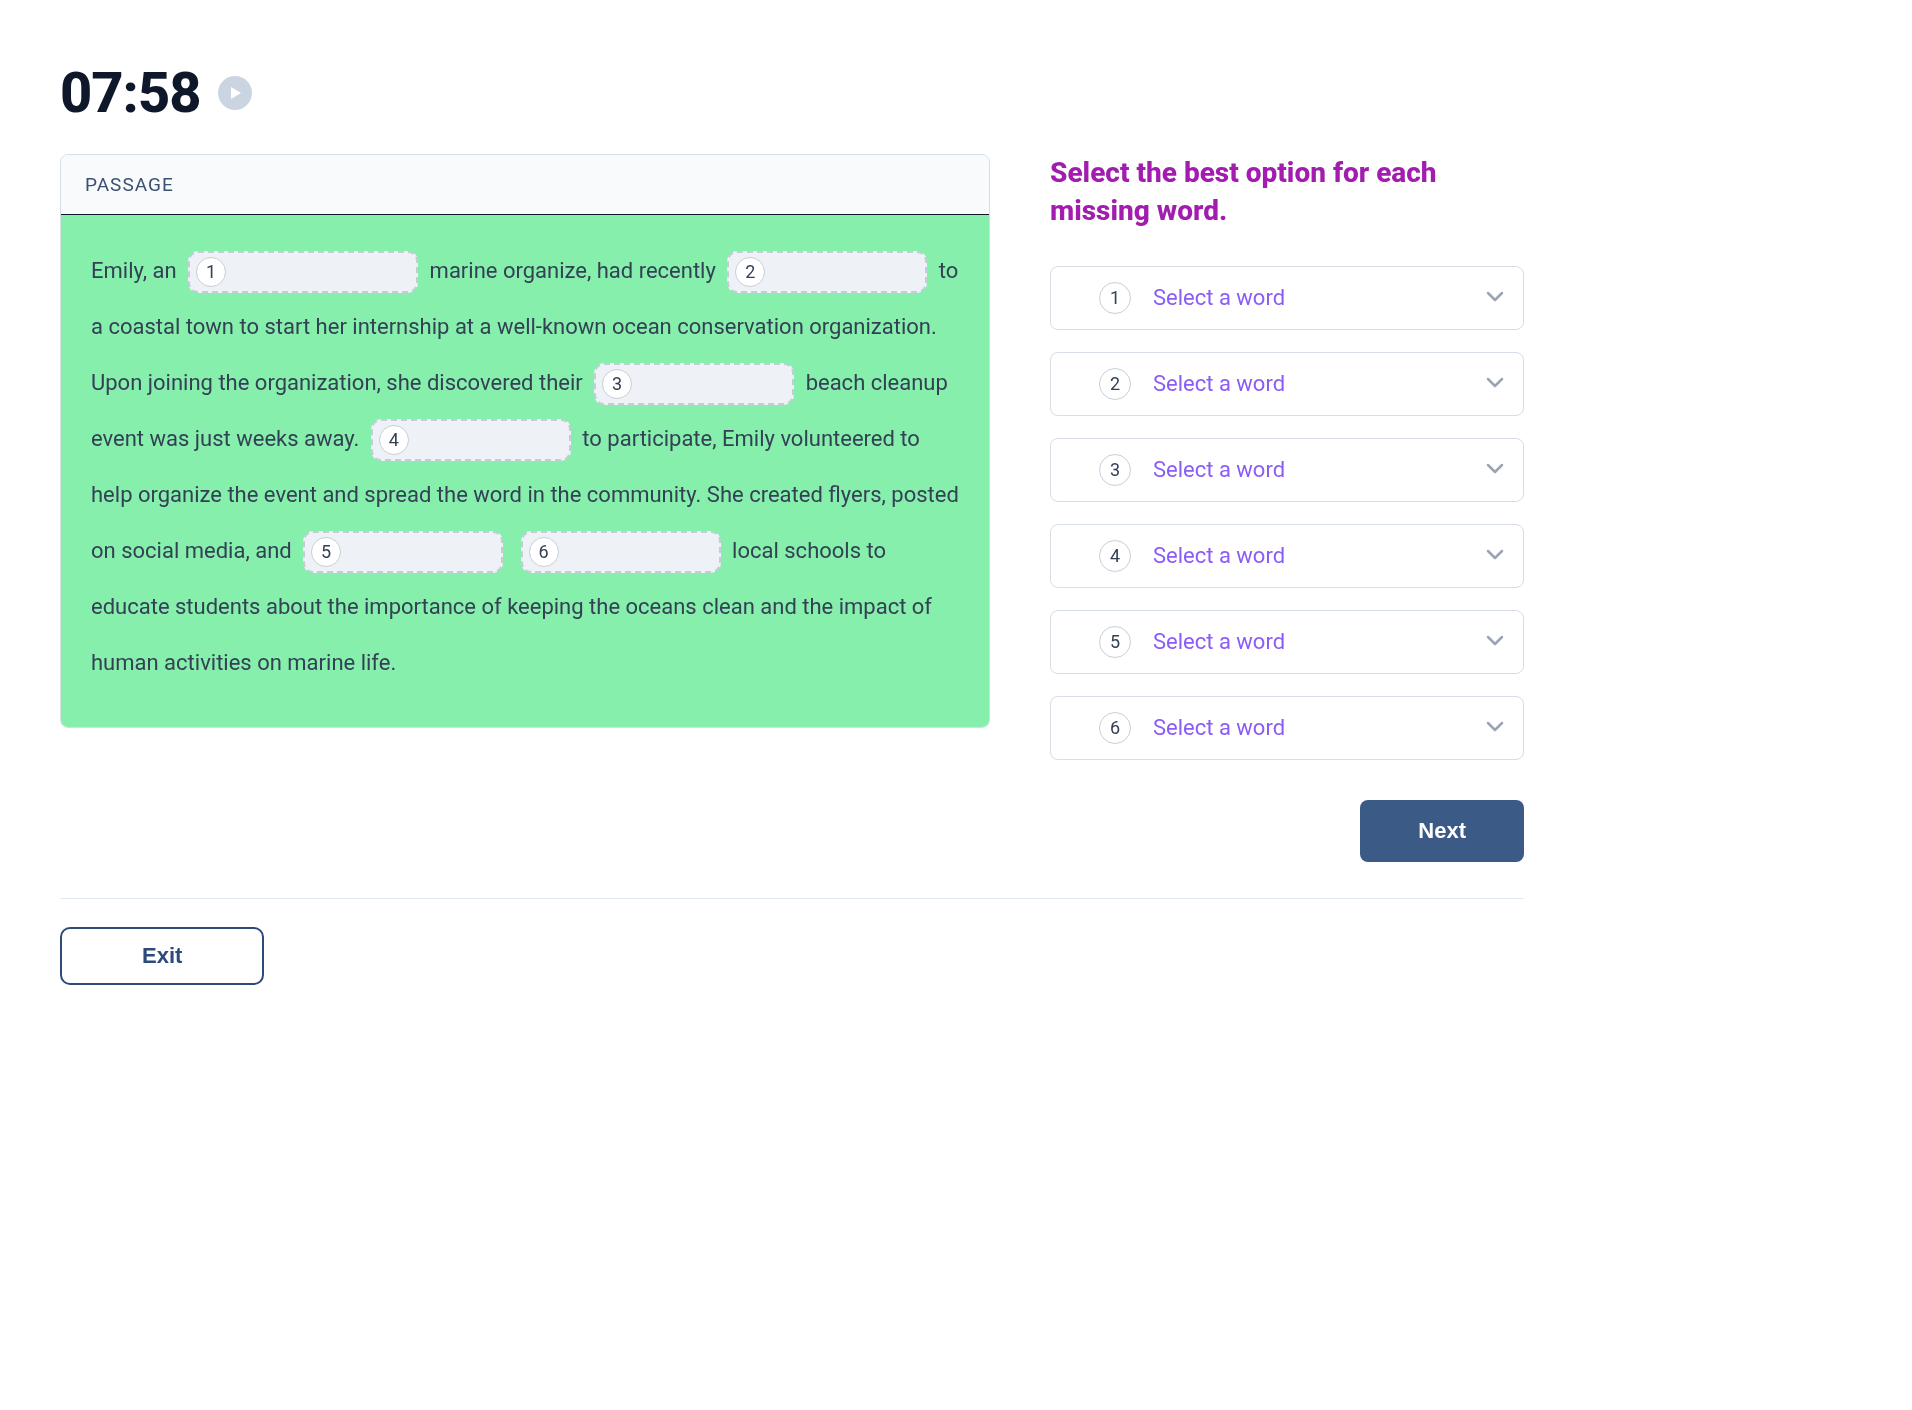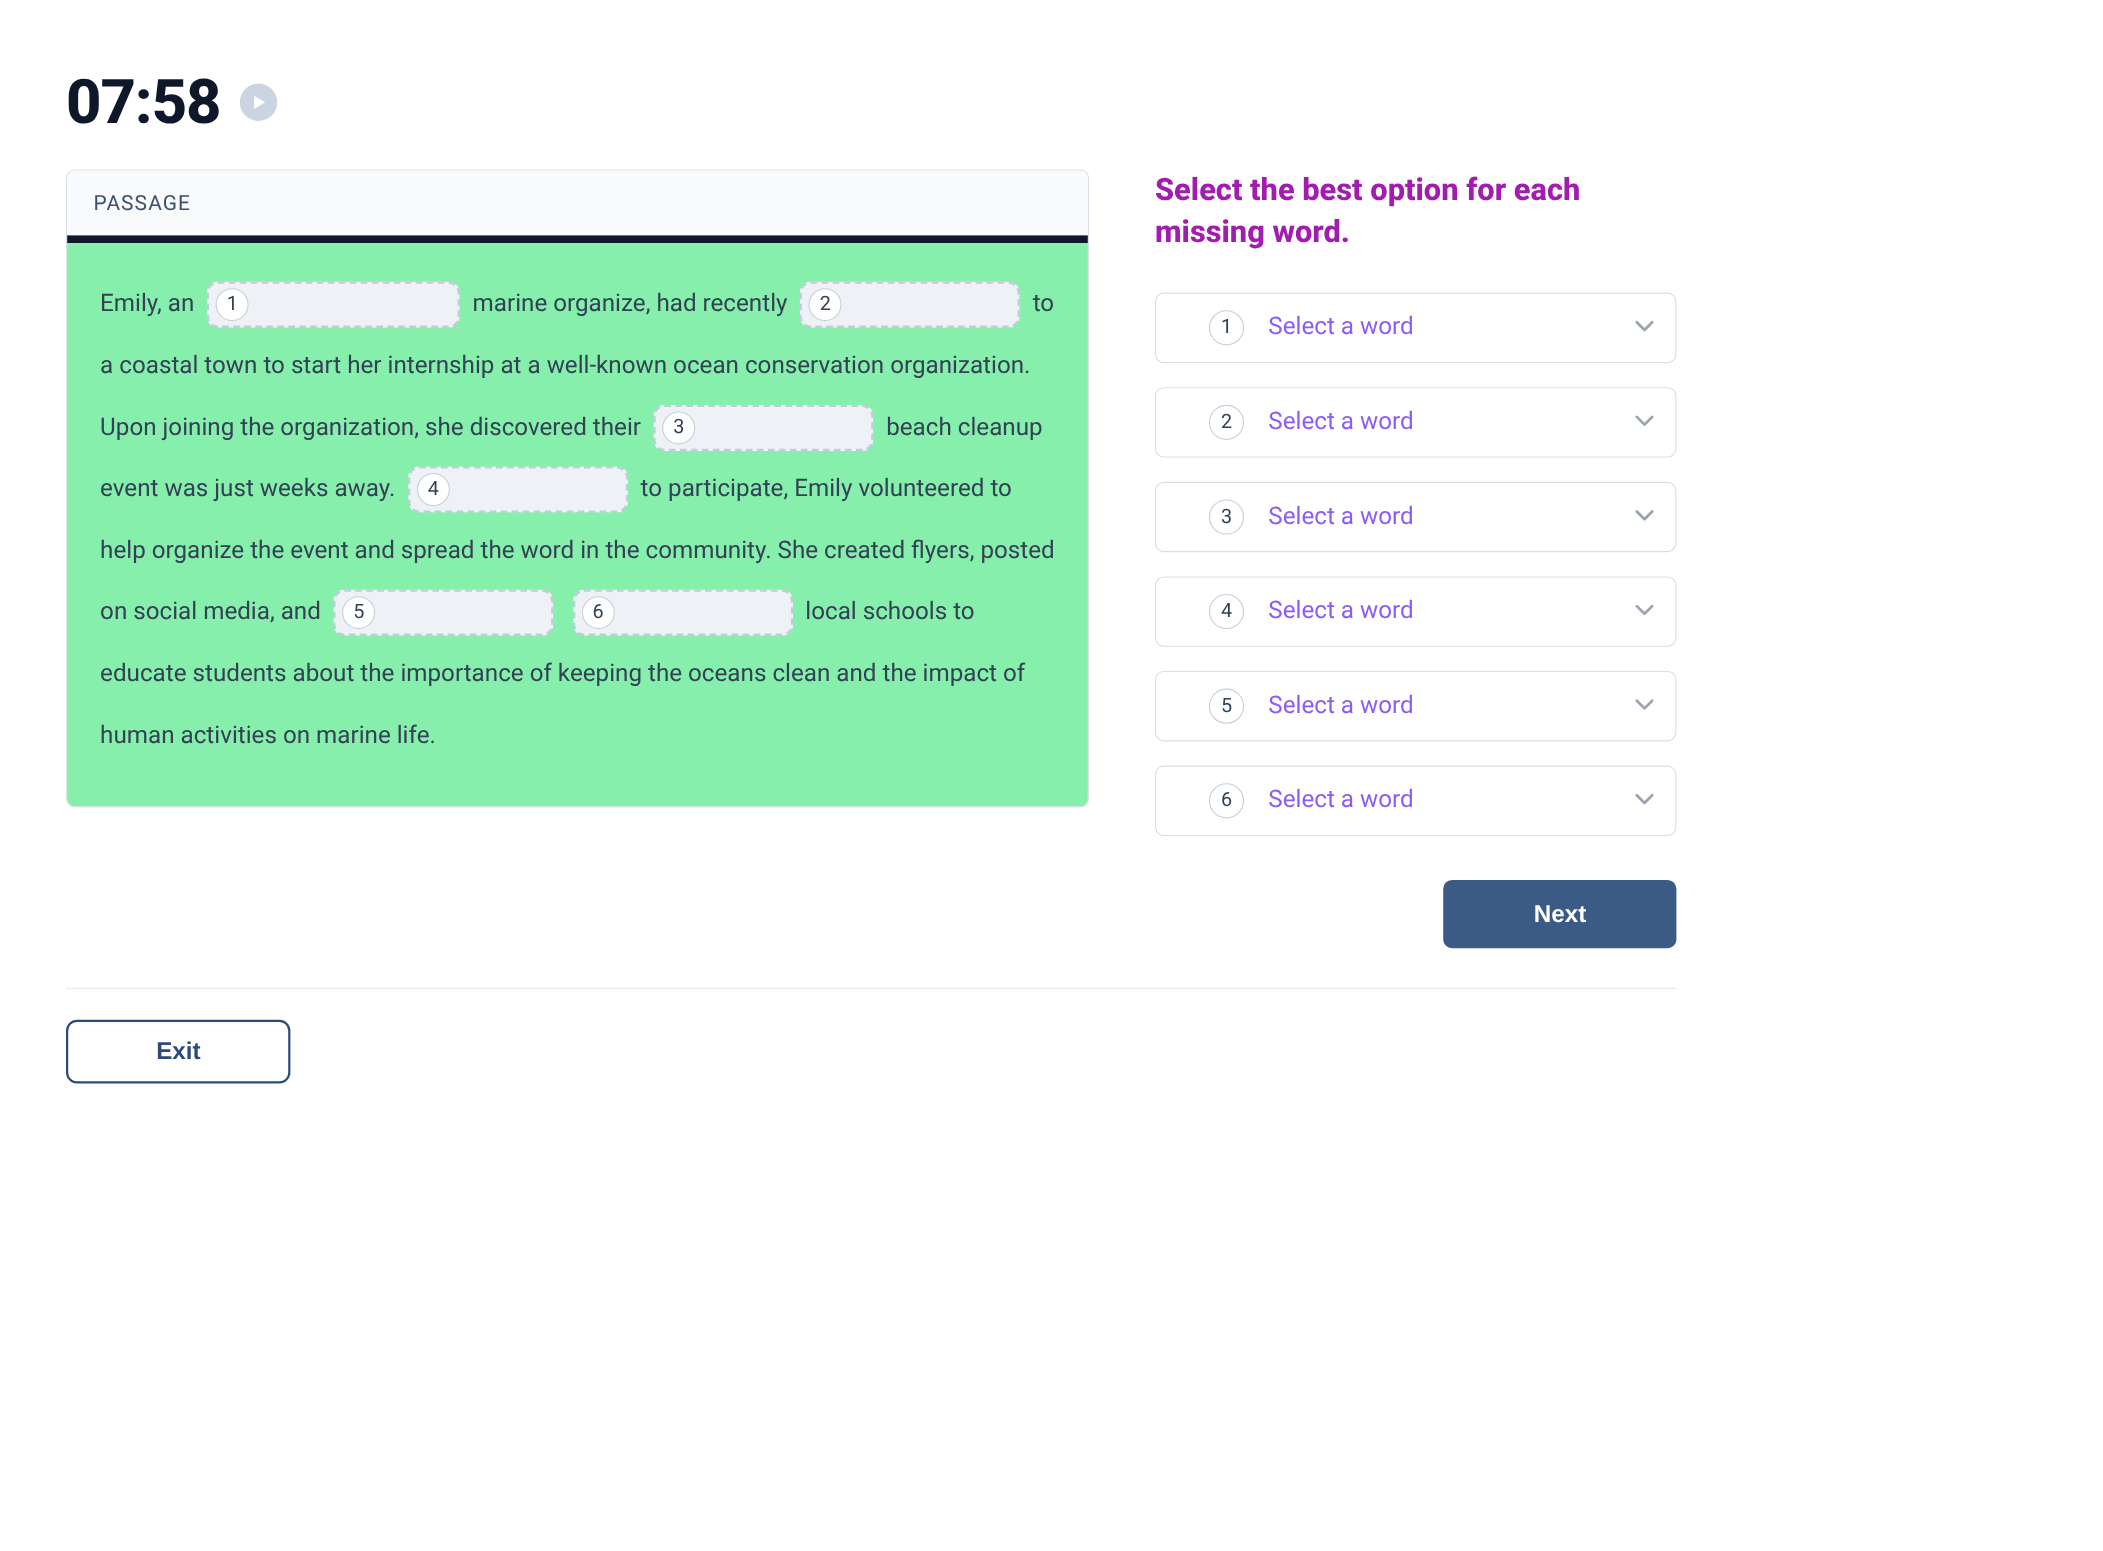--- a/index.html
+++ b/index.html
@@ -42,21 +42,21 @@
       border: 1px solid #d7dee6;
       border-radius: 8px;
       background: #f8fafc;
       overflow: hidden;
     }
     .passage-header {
       padding: 18px 24px;
       font-size: 19px;
       letter-spacing: 1px;
       color: #3c5070;
-      border-bottom: 7px solid #0f172a;
+      border-bottom: 1px solid #0f172a;
       background: #f8fafc;
     }
     .passage-body {
       padding: 28px 30px 36px 30px;
       font-size: 22px;
       line-height: 56px;
       color: #334155;
       background: #86efac;
     }
     .passage-body .text { white-space: normal; }
@@ -121,21 +121,21 @@
     }
     .chevron { color: #9aa5b1; }
     .next-row { display: flex; justify-content: flex-end; margin-top: 40px; }
     .next-btn {
       background: #3b5a86;
       color: #fff;
       font-size: 22px;
       font-weight: 700;
       border: none;
       border-radius: 8px;
-      padding: 18px 82px;
+      padding: 18px 58px;
       cursor: pointer;
     }
     .divider {
       height: 1px;
       border: none;
       border-top: 1px solid #e2e8f0;
       margin: 36px 0 28px 0;
     }
     .footer {
       display: flex; align-items: center; justify-content: flex-start; gap: 420px;

